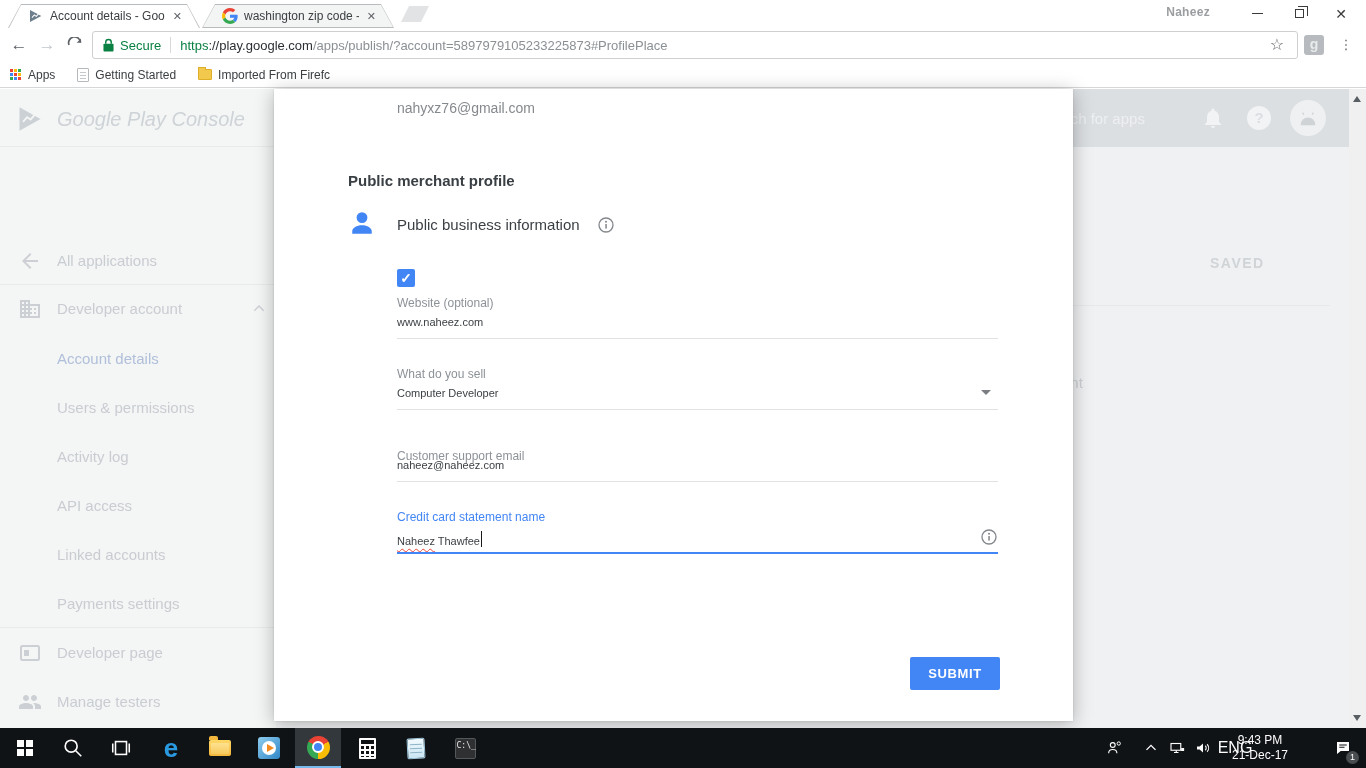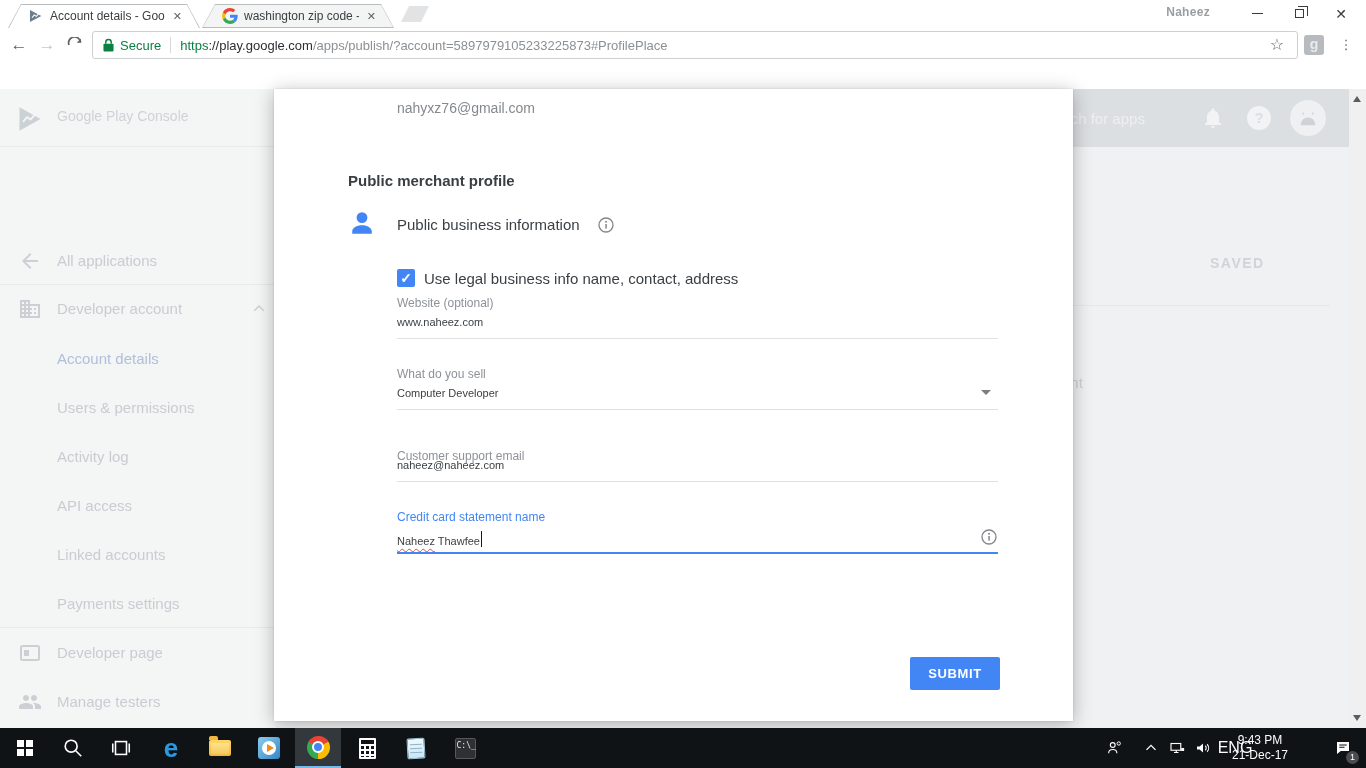--- a/index.html
+++ b/index.html
@@ -50,21 +50,21 @@
   .bm-page { width:12px; height:14px; border:1px solid #b6b9bc; border-radius:1px; background:#fff; position:relative; }
   .bm-page::before { content:""; position:absolute; left:2px; top:3px; width:6px; height:1px; background:#c6c9cc; box-shadow:0 3px 0 #c6c9cc, 0 6px 0 #c6c9cc; }
   .bm-folder { width:14px; height:11px; background:#f2c94c; border:1px solid #dfae27; border-radius:1px; position:relative; }
   .bm-folder::before { content:""; position:absolute; left:-1px; top:-3px; width:6px; height:2px; background:#f2c94c; border:1px solid #dfae27; border-bottom:none; border-radius:1px 1px 0 0; }
 
   
   #viewport { position:absolute; left:0; top:89px; width:1366px; height:639px; background:#f0f1f2; overflow:hidden; }
   #sidebar { position:absolute; left:0; top:0; width:276px; height:639px; background:#f4f5f5; }
   .sb-divider { position:absolute; left:0; width:276px; height:1px; background:#e9eaeb; }
   #sb-logo-icon { position:absolute; left:16px; top:16px; width:28px; height:28px; color:#ccd1d5; }
-  #sb-logo-text { position:absolute; left:57px; top:19px; font-size:14px; color:#ced3d7; }
+  #sb-logo-text { position:absolute; left:57px; top:19px; font-size:20px; color:#ced3d7;font-style:italic; }
   .sb-item { position:absolute; left:57px; font-size:15px; color:#c9cdd2; white-space:nowrap; }
   .sb-icon { position:absolute; left:18px; width:24px; height:24px; color:#ccd0d4; }
   .sb-chevron { position:absolute; left:252px; width:14px; height:14px; color:#ccd0d4; }
   .sb-selected { color:#b0bfda; }
 
   #header-band { position:absolute; left:276px; top:0; width:1073px; height:58px; background:#dcdfe2; }
   #search-apps { position:absolute; left:763px; top:21px; font-size:15px; color:#edeff1; }
   .hdr-icon { position:absolute; top:17px; width:24px; height:24px; color:#f1f3f4; }
   #bell-icon { left:925px; }
   #help-circle { position:absolute; left:971px; top:17px; width:24px; height:24px; border-radius:50%; background:#f1f3f4; color:#dcdfe2; font-size:15px; font-weight:700; text-align:center; line-height:24px; }
@@ -201,20 +201,44 @@
         </svg>
       <span id="secure-label">Secure</span>
       <span class="omni-sep"></span>
       <span id="url-text"><span class="scheme">https</span><span class="host">://play.google.com</span><span class="path">/apps/publish/?account=5897979105233225873#ProfilePlace</span></span>
     </div>
     <div id="star-btn">☆</div>
     <div id="ext-btn">g</div>
     <div id="menu-btn">⋮</div>
   </div>
 
+  <div id="bookmarks">
+    <div class="bm-item">
+      <span id="apps-grid">
+          <i style="background:#ea4335"></i>
+          <i style="background:#fbbc05"></i>
+          <i style="background:#34a853"></i>
+          <i style="background:#4285f4"></i>
+          <i style="background:#ea4335"></i>
+          <i style="background:#fbbc05"></i>
+          <i style="background:#34a853"></i>
+          <i style="background:#4285f4"></i>
+          <i style="background:#ea4335"></i>
+        </span>
+      <span>Apps</span>
+    </div>
+    <div class="bm-item">
+      <span class="bm-page"></span>
+      <span>Getting Started</span>
+    </div>
+    <div class="bm-item">
+      <span class="bm-folder"></span>
+      <span>Imported From Firefc</span>
+    </div>
+  </div>
 
   <div id="viewport">
     <div id="header-band">
       <div id="search-apps">Search for apps</div>
       <svg class="hdr-icon" id="bell-icon" viewBox="0 0 24 24">
           <path fill="currentColor" d="M12 22c1.1 0 2-.9 2-2h-4c0 1.1.9 2 2 2zm6-6v-5c0-3.07-1.63-5.64-4.5-6.32V4c0-.83-.67-1.5-1.5-1.5s-1.5.67-1.5 1.5v.68C7.64 5.36 6 7.92 6 11v5l-2 2v1h16v-1l-2-2z"></path>
         </svg>
       <div id="help-circle">?</div>
       <div id="avatar-circle">
         <svg id="android-glyph" viewBox="0 0 24 20">
@@ -270,21 +294,20 @@
     <svg id="person-icon" viewBox="0 0 24 24">
         <path fill="currentColor" d="M12 2a5 5 0 110 10 5 5 0 010-10zm0 12c5 0 9 2.5 9 5.5V22H3v-2.5C3 16.5 7 14 12 14z"></path>
       </svg>
     <div id="biz-label">Public business information</div>
     <svg class="info-icon" id="info-biz" viewBox="0 0 16 16">
         <circle cx="8" cy="8" r="7" fill="none" stroke="currentColor" stroke-width="1.3"></circle>
         <rect x="7.3" y="7" width="1.5" height="4.6" fill="currentColor"></rect>
         <circle cx="8" cy="4.7" r="1" fill="currentColor"></circle>
       </svg>
     <div id="cb">✓</div>
-    <div id="cb-label">Use legal business info name, contact, address</div>
 
     <div class="f-label" id="lbl-website">Website (optional)</div>
     <div class="f-value" id="val-website">www.naheez.com</div>
     <div class="f-line" id="line-website"></div>
 
     <div class="f-label" id="lbl-sell">What do you sell</div>
     <div class="f-value" id="val-sell">Computer Developer</div>
     <div id="dd-caret"></div>
     <div class="f-line" id="line-sell"></div>
 

